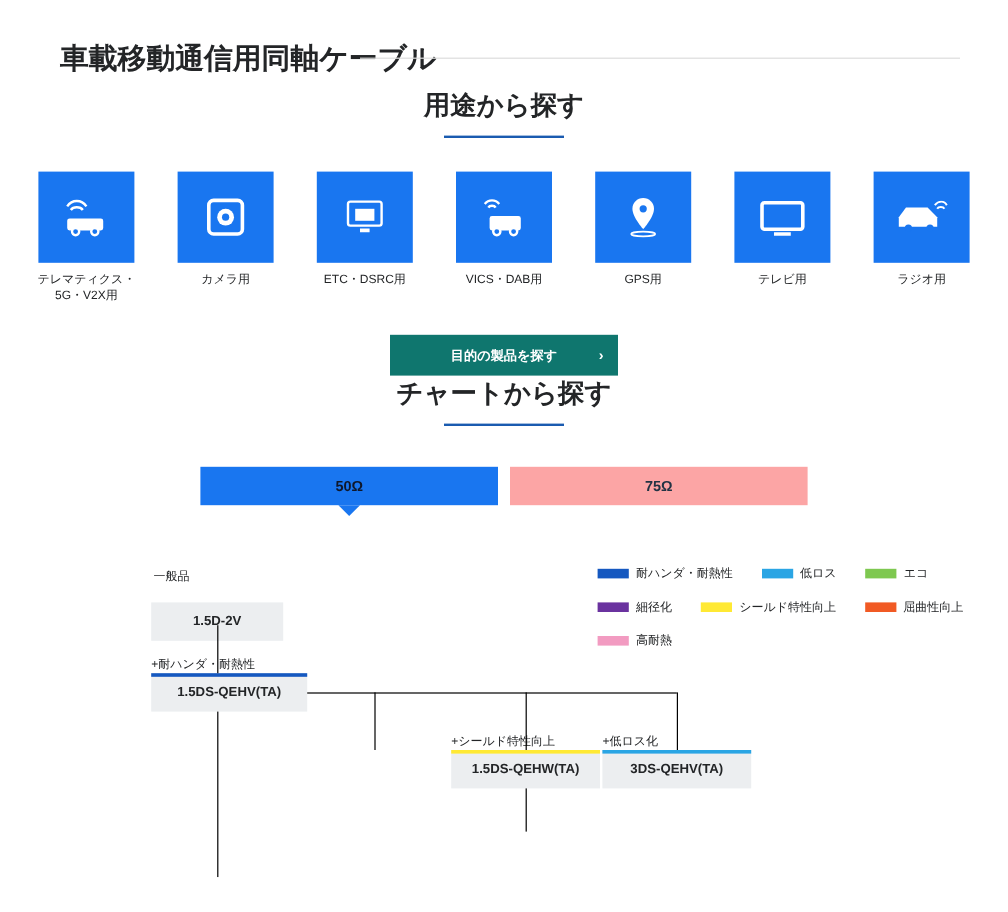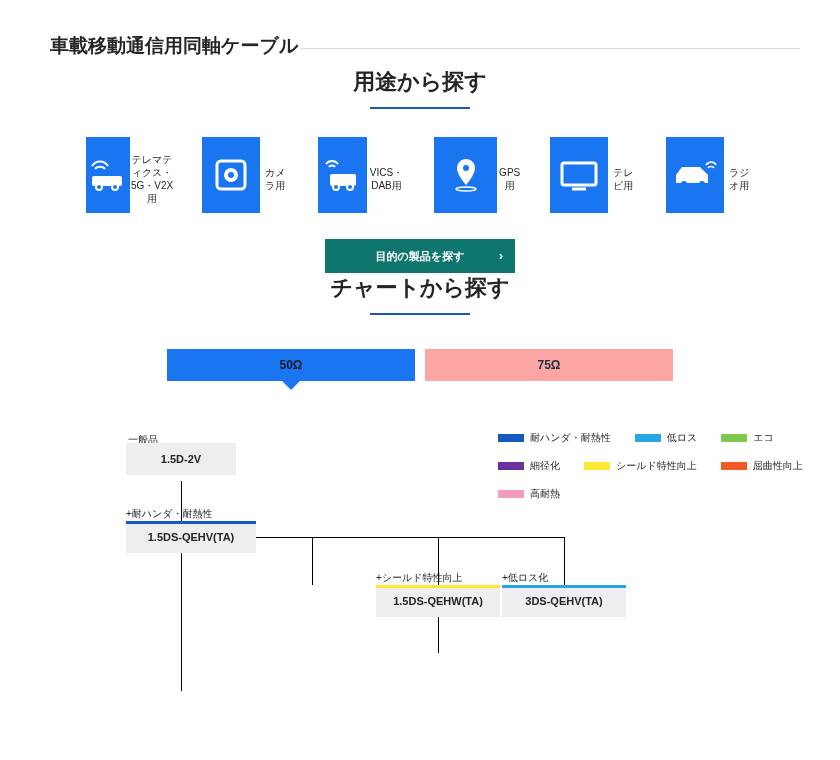--- a/index.html
+++ b/index.html
@@ -1,24 +1,24 @@
 <!DOCTYPE html>
 <html><head>
 <meta charset="utf-8">
 <style>
 *{box-sizing:border-box;margin:0;padding:0}
 body{font-family:"Hiragino Kaku Gothic Pro","Meiryo",sans-serif;background:#fff;color:#232527;width:840px}
-.page-title{font-size:19px;font-weight:700;padding:33px 0 8px 50px;position:relative}
+.page-title{font-size:24px;font-weight:700;padding:33px 0 8px 50px;position:relative}
 .page-title::after{content:"";position:absolute;left:300px;right:40px;top:48px;border-top:1px solid #ddd}
 .section{}
 .section-heading{text-align:center;font-size:22px;font-weight:700}
 .section-heading-underline{width:100px;height:2px;background:#1a5bb0;margin:10px auto 0}
 
 .tiles{display:flex;justify-content:center;gap:28px;margin-top:28px;padding:0 20px}
-.tile{display:flex;flex-direction:row;align-items:center;width:88px}
+.tile{display:flex;flex-direction:column;align-items:center;width:88px}
 .tile-box{width:80px;height:76px;background:#1976f0;display:flex;align-items:center;justify-content:center}
 .tile-label{font-size:10px;text-align:center;margin-top:8px;line-height:1.3}
 
 .search-btn{display:block;margin:26px auto 0;width:190px;height:34px;background:#0f766e;color:#fff;font-size:11px;font-weight:700;border:none;display:flex;align-items:center;justify-content:center;position:relative;cursor:pointer}
 .search-btn .chev{position:absolute;right:12px;font-size:12px}
 
 .tabs{display:flex;justify-content:center;gap:10px;margin-top:34px}
 .tab{width:248px;height:32px;display:flex;align-items:center;justify-content:center;font-size:12px;font-weight:700;cursor:pointer}
 .tab.active{background:#1976f0;color:#0f172a;position:relative}
 .tab.active::after{content:"";position:absolute;bottom:-9px;left:50%;transform:translateX(-50%);border-left:9px solid transparent;border-right:9px solid transparent;border-top:9px solid #1976f0}
@@ -65,20 +65,30 @@
           <svg width="40" height="40" viewBox="0 0 40 40" fill="none" stroke="#fff" stroke-width="3">
             <rect x="6" y="6" width="28" height="28" rx="4"></rect>
             <circle cx="20" cy="20" r="7" fill="#fff" stroke="none"></circle>
             <circle cx="20" cy="20" r="3" fill="#1976f0" stroke="none"></circle>
           </svg>
         </div>
         <div class="tile-label">カメラ用</div>
       </div>
       <div class="tile">
         <div class="tile-box">
+          <svg width="40" height="34" viewBox="0 0 40 34" fill="none" stroke="#fff" stroke-width="2">
+            <rect x="6" y="4" width="28" height="20" rx="2"></rect>
+            <rect x="12" y="10" width="16" height="10" fill="#fff" stroke="none"></rect>
+            <path d="M16 28h8" stroke-width="3"></path>
+          </svg>
+        </div>
+        <div class="tile-label">ETC・DSRC用</div>
+      </div>
+      <div class="tile">
+        <div class="tile-box">
           <svg width="44" height="34" viewBox="0 0 44 34" fill="none" stroke="#fff" stroke-width="2">
             <path d="M6 6c3-4 9-4 12 0M9 9c1-2 5-2 6 0"></path>
             <rect x="10" y="16" width="26" height="12" rx="2" fill="#fff" stroke="none"></rect>
             <circle cx="16" cy="29" r="3" fill="#1976f0"></circle>
             <circle cx="30" cy="29" r="3" fill="#1976f0"></circle>
           </svg>
         </div>
         <div class="tile-label">VICS・DAB用</div>
       </div>
       <div class="tile">
@@ -156,21 +166,21 @@
           <span>屈曲性向上</span>
         </div>
         <div class="legend-item">
           <span class="legend-swatch" style="background:#f29bc1"></span>
           <span>高耐熱</span>
         </div>
       </div>
 
     <div class="group-label" style="left:10px;top:2px">一般品</div>
 
-    <div class="node" style="left:8px;top:12px;width:110px">
+    <div class="node" style="left:8px;top:31px;width:110px">
       <span>1.5D-2V</span>
     </div>
 
     <div class="node" style="left:8px;top:90px;width:130px">
       <span class="node-tag">+耐ハンダ・耐熱性</span>
       <span class="tagbar" style="background:#1558c0"></span>
       <span>1.5DS-QEHV(TA)</span>
     </div>
 
 

